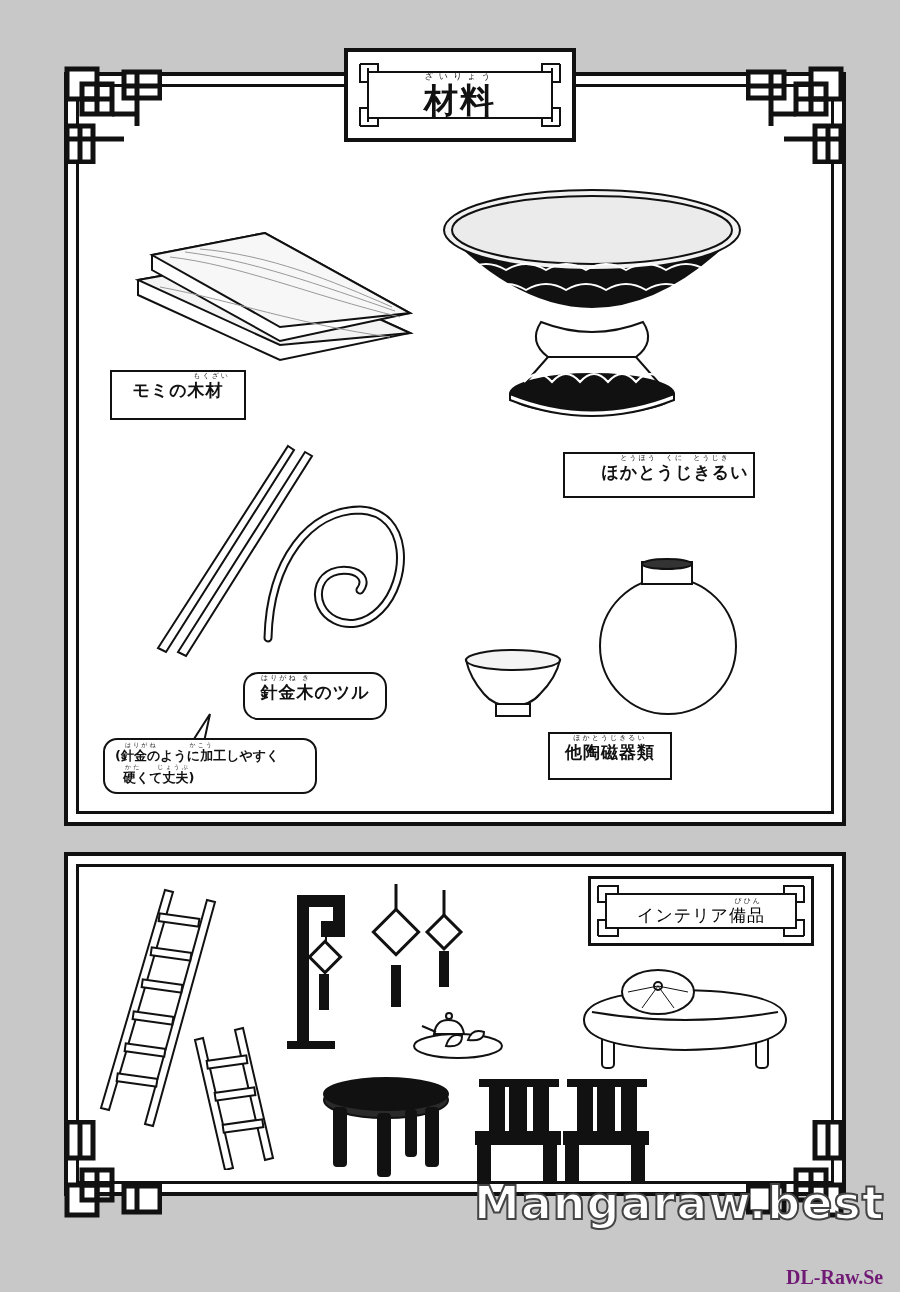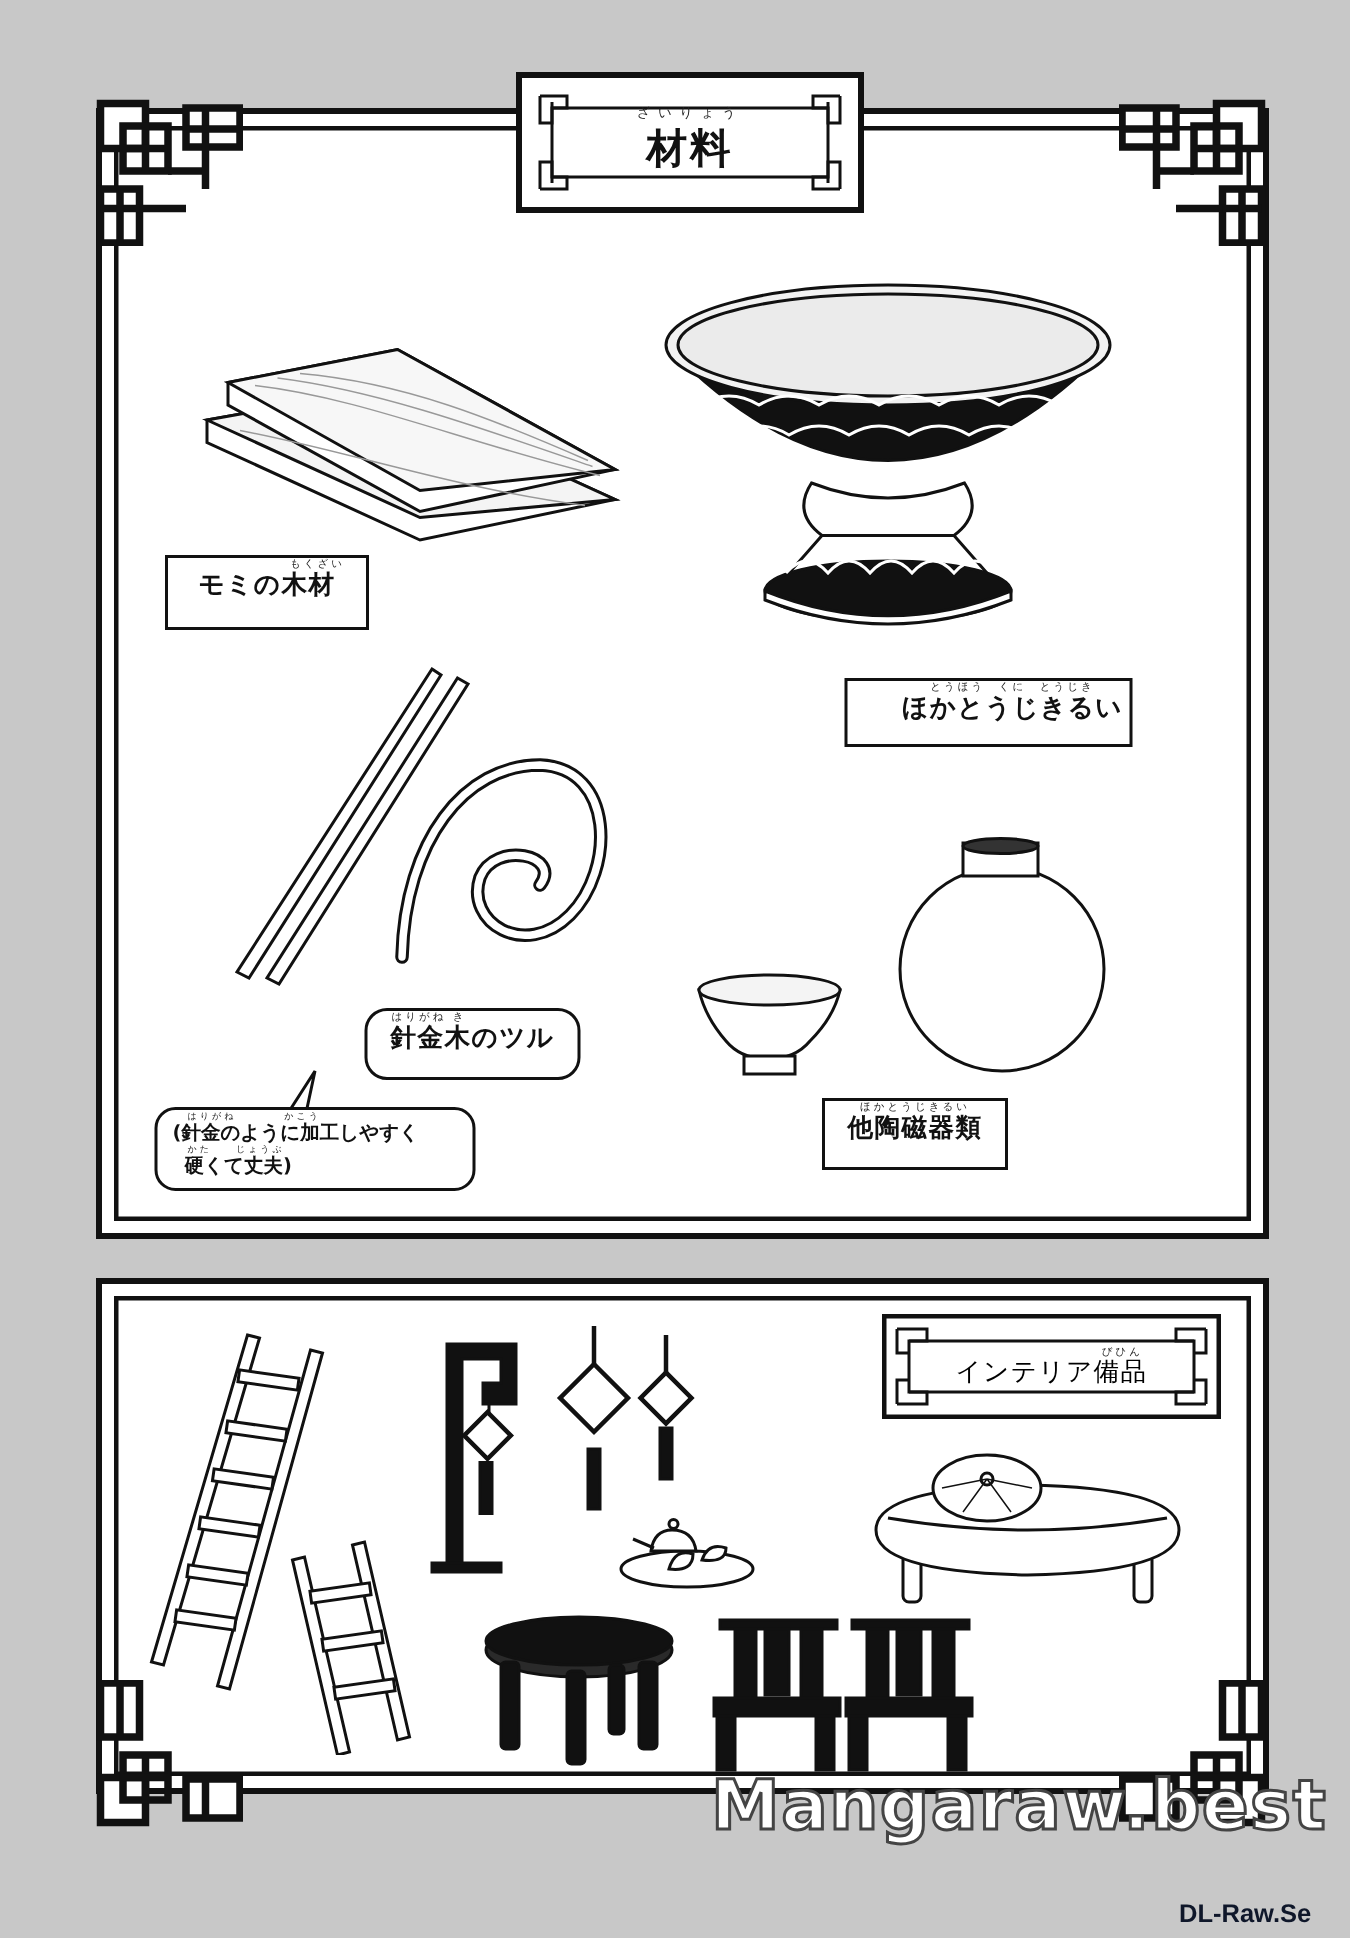--- a/index.html
+++ b/index.html
@@ -14,31 +14,31 @@
     position:absolute; background:#fff; border:2px solid #111; box-sizing:border-box;
     display:flex; flex-direction:column; align-items:center; justify-content:flex-start;
     font-weight:bold; color:#111;
   }
   .ruby { font-size:7px; font-weight:normal; letter-spacing:2px; line-height:8px; color:#222; }
   .lbl { font-size:17px; line-height:20px; letter-spacing:1px; }
   .title-box {
     position:absolute; background:#fff; border:4px solid #111; box-sizing:border-box;
   }
   .title-inner { position:absolute; inset:5px; border:2px solid #111; display:flex; flex-direction:column; align-items:center; justify-content:center; }
-  .title-main { font-size:27px; font-weight:bold; letter-spacing:2px; line-height:38px; color:#111; }
+  .title-main { font-size:34px; font-weight:bold; letter-spacing:2px; line-height:38px; color:#111; }
   .title-ruby { font-size:9px; letter-spacing:5px; color:#222; line-height:10px; }
   .bubble {
     position:absolute; background:#fff; border:2px solid #111; border-radius:14px; box-sizing:border-box;
     padding:6px 10px; font-size:14px; font-weight:bold; line-height:20px; color:#111;
   }
   .wm {
     position:absolute; font-size:46px; font-weight:bold; color:#fff; letter-spacing:1px;
     -webkit-text-stroke:2px #444; font-family:"DejaVu Sans", sans-serif;
   }
-  .wm2 { position:absolute; font-size:17px; font-weight:bold; color:#0f172a; font-family:Liberation Sans, sans-serif; }
+  .wm2 { position:absolute; font-size:20px; font-weight:bold; color:#701a75; font-family:Liberation Serif, serif; }
 </style>
 </head>
 <body>
 
 <div class="panel" style="left:64px; top:72px; width:782px; height:754px;">
   <div class="panel-inner" style="left:8px; top:8px; right:8px; bottom:8px;"></div>
 </div>
 
 <svg class="abs" style="left:62px; top:64px;" width="100" height="100" viewBox="0 0 100 100">
   <g fill="none" stroke="#111" stroke-width="5">

